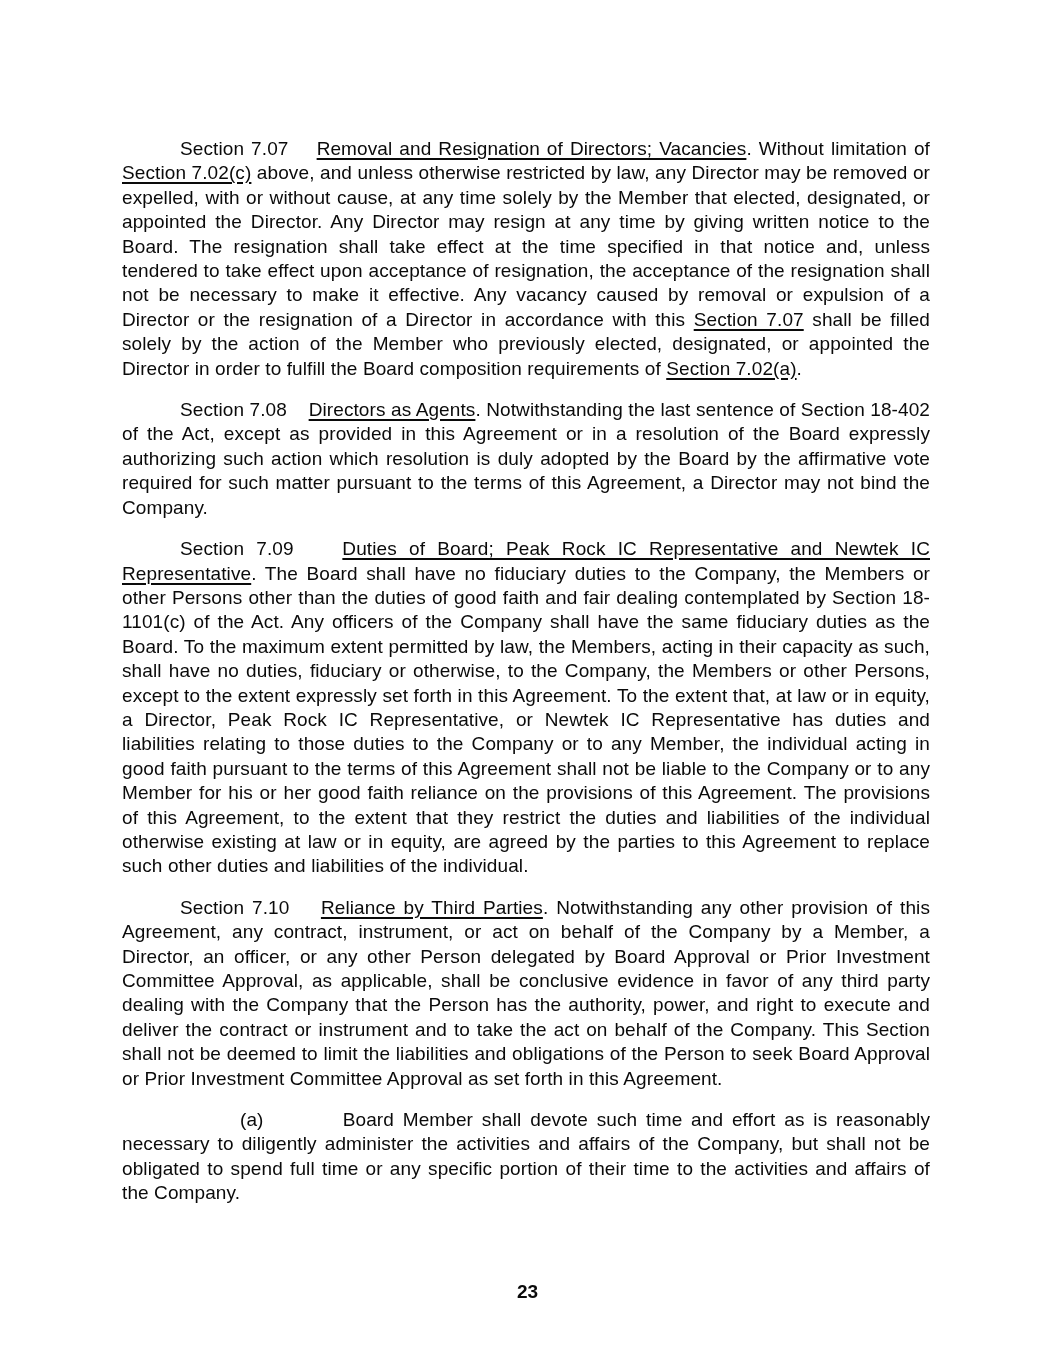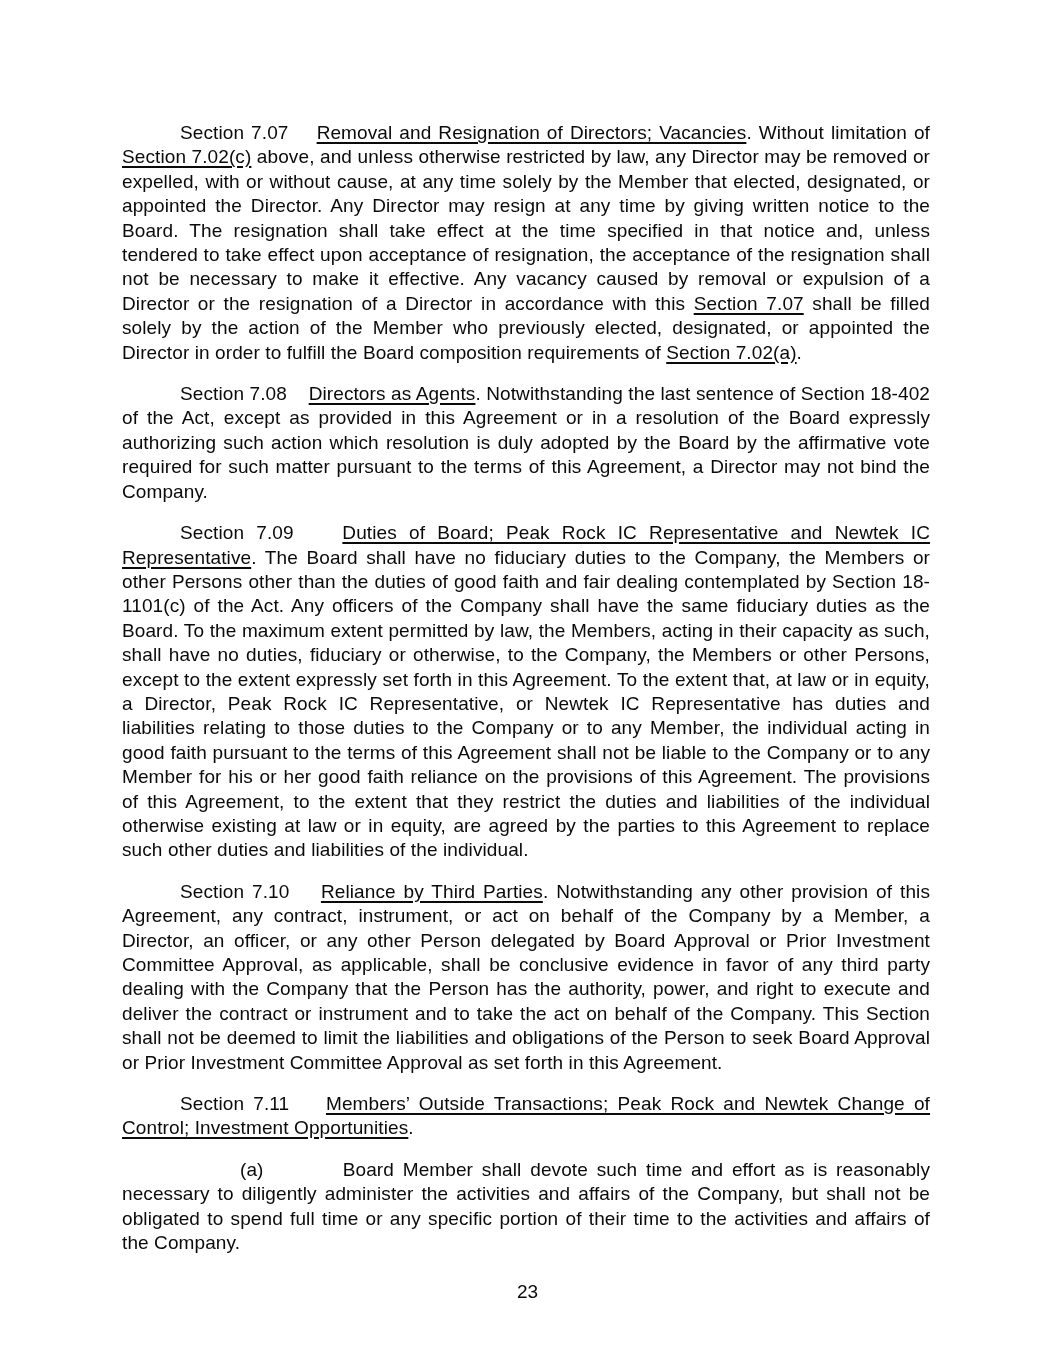--- a/index.html
+++ b/index.html
@@ -24,47 +24,47 @@
     position: absolute;
     left: 122px;
     top: 121px;
     width: 808px;
     font-size: 19px;
     line-height: 24.4px;
     text-align: justify;
     letter-spacing: 0.1px;
   }
   .para {
-    margin: 0 0 17px 0;
+    margin: 16px 0 17px 0;
     text-indent: 58px;
   }
   .para.sub {
     text-indent: 118px;
   }
   .u {
     text-decoration: underline;
     text-decoration-thickness: 1.5px;
     text-underline-offset: 3px;
   }
   .page-number {
     position: absolute;
     top: 1281px;
     left: 0;
     width: 100%;
     text-align: center;
     font-size: 19px;
     line-height: 22px;
+    font-weight: bold;
   }
 </style>
 </head>
 <body>
 
 <div class="page">
   <div class="doc-body" id="doc-body">
       <p class="para"><span class="">Section 7.07&nbsp;&nbsp;&nbsp; </span><span class="u">Removal and Resignation of Directors; Vacancies</span><span class="">. Without limitation of </span><span class="u">Section 7.02(c)</span><span class=""> above, and unless otherwise restricted by law, any Director may be removed or expelled, with or without cause, at any time solely by the Member that elected, designated, or appointed the Director. Any Director may resign at any time by giving written notice to the Board. The resignation shall take effect at the time specified in that notice and, unless tendered to take effect upon acceptance of resignation, the acceptance of the resignation shall not be necessary to make it effective. Any vacancy caused by removal or expulsion of a Director or the resignation of a Director in accordance with this </span><span class="u">Section 7.07</span><span class=""> shall be filled solely by the action of the Member who previously elected, designated, or appointed the Director in order to fulfill the Board composition requirements of </span><span class="u">Section 7.02(a)</span><span class="">.</span></p>
       <p class="para"><span class="">Section 7.08&nbsp;&nbsp;&nbsp; </span><span class="u">Directors as Agents</span><span class="">. Notwithstanding the last sentence of Section 18-402 of the Act, except as provided in this Agreement or in a resolution of the Board expressly authorizing such action which resolution is duly adopted by the Board by the affirmative vote required for such matter pursuant to the terms of this Agreement, a Director may not bind the Company.</span></p>
       <p class="para"><span class="">Section 7.09&nbsp;&nbsp;&nbsp; </span><span class="u">Duties of Board; Peak Rock IC Representative and Newtek IC Representative</span><span class="">. The Board shall have no fiduciary duties to the Company, the Members or other Persons other than the duties of good faith and fair dealing contemplated by Section 18-1101(c) of the Act. Any officers of the Company shall have the same fiduciary duties as the Board. To the maximum extent permitted by law, the Members, acting in their capacity as such, shall have no duties, fiduciary or otherwise, to the Company, the Members or other Persons, except to the extent expressly set forth in this Agreement. To the extent that, at law or in equity, a Director, Peak Rock IC Representative, or Newtek IC Representative has duties and liabilities relating to those duties to the Company or to any Member, the individual acting in good faith pursuant to the terms of this Agreement shall not be liable to the Company or to any Member for his or her good faith reliance on the provisions of this Agreement. The provisions of this Agreement, to the extent that they restrict the duties and liabilities of the individual otherwise existing at law or in equity, are agreed by the parties to this Agreement to replace such other duties and liabilities of the individual.</span></p>
       <p class="para"><span class="">Section 7.10&nbsp;&nbsp;&nbsp; </span><span class="u">Reliance by Third Parties</span><span class="">. Notwithstanding any other provision of this Agreement, any contract, instrument, or act on behalf of the Company by a Member, a Director, an officer, or any other Person delegated by Board Approval or Prior Investment Committee Approval, as applicable, shall be conclusive evidence in favor of any third party dealing with the Company that the Person has the authority, power, and right to execute and deliver the contract or instrument and to take the act on behalf of the Company. This Section shall not be deemed to limit the liabilities and obligations of the Person to seek Board Approval or Prior Investment Committee Approval as set forth in this Agreement.</span></p>
-      <p class="para"><span class="">Section 7.11&nbsp;&nbsp;&nbsp; </span><span class="u">Members’ Outside Transactions; Peak Rock and Newtek Change of Control; Investment Opportunities</span><span class="">.</span></p>
       <p class="para sub"><span class="">(a)&nbsp;&nbsp;&nbsp;&nbsp;&nbsp;&nbsp;&nbsp;&nbsp; </span><span class="">Board Member shall devote such time and effort as is reasonably necessary to diligently administer the activities and affairs of the Company, but shall not be obligated to spend full time or any specific portion of their time to the activities and affairs of the Company.</span></p>
     </div>
   <div class="page-number">23</div>
 </div>
 
 </body></html>

